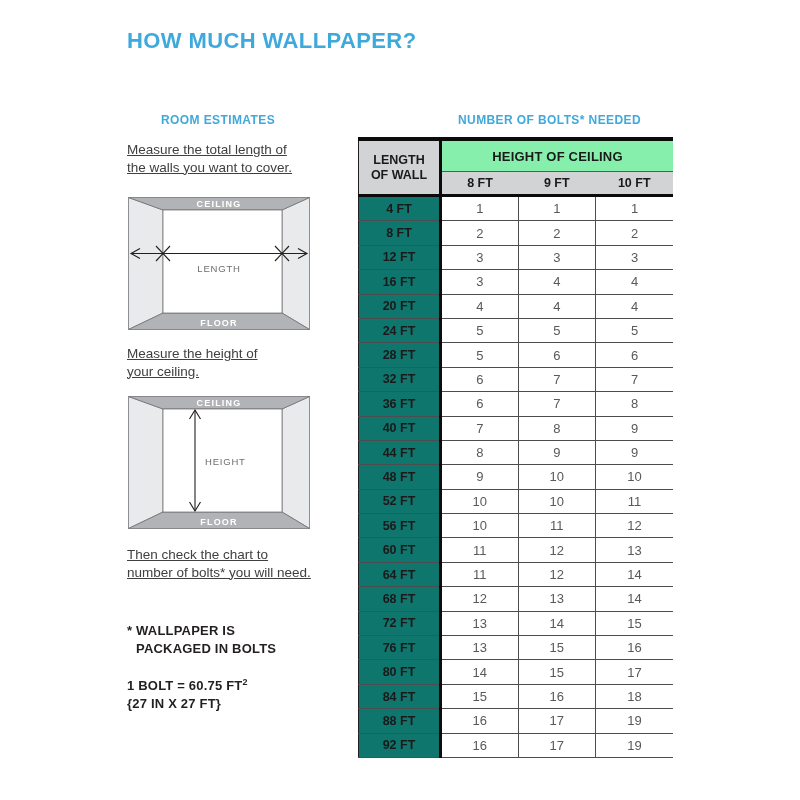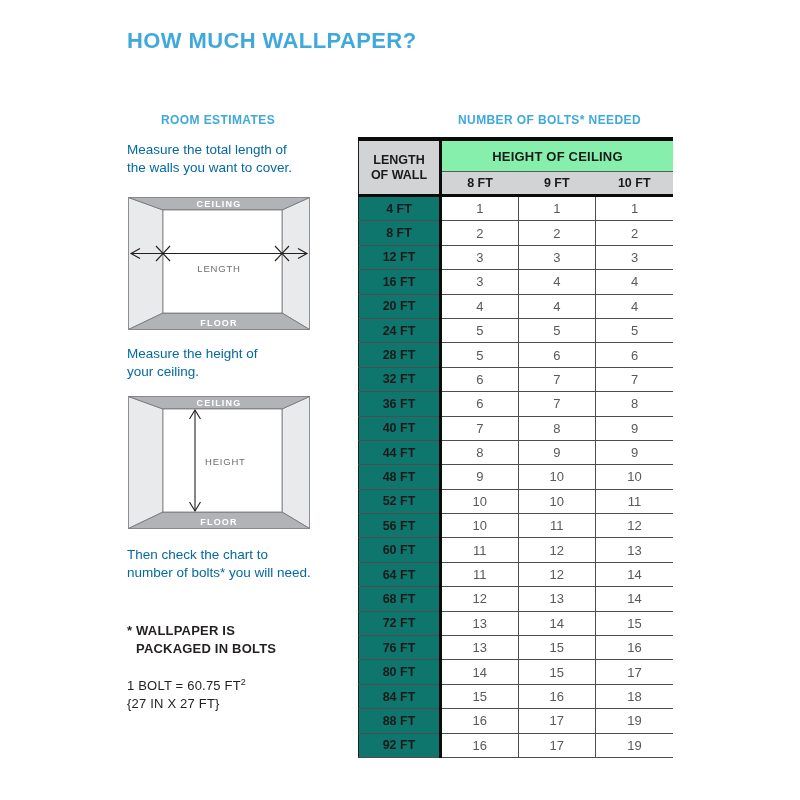--- a/index.html
+++ b/index.html
@@ -7,32 +7,32 @@
         font-family:"Liberation Sans","DejaVu Sans",sans-serif;}
 
   .abs{position:absolute;}
 
   #main-title{left:127px;top:28px;font-size:22px;font-weight:bold;color:#3FA9DC;letter-spacing:.4px;}
 
   .section-heading{font-size:12px;font-weight:bold;color:#3FA9DC;letter-spacing:.4px;padding-left:34px;}
   #room-estimates-heading{left:127px;top:113px;}
   #table-heading{left:358px;top:113px;width:315px;text-align:center;}
 
-  .step-text{font-size:13.5px;line-height:17.5px;color:#0369a1;}
+  .step-text{font-size:13.5px;line-height:17.5px;color:#404040;text-decoration:underline;}
   #step1{left:127px;top:141px;}
   #step2{left:127px;top:345px;}
   #step3{left:127px;top:546px;}
 
   .room-svg{display:block;}
   #diagram-length{left:127px;top:196px;}
   #diagram-height{left:127px;top:395px;}
 
   #footnote{left:127px;top:622px;font-size:13px;line-height:17.5px;font-weight:bold;color:#231F20;letter-spacing:.2px;}
   #footnote .indent{padding-left:9px;}
-  #bolt-info{left:127px;top:674px;font-size:13px;line-height:17.5px;font-weight:normal;color:#231F20;letter-spacing:.2px;}
+  #bolt-info{left:127px;top:674px;font-size:13px;line-height:17.5px;font-weight:bold;color:#231F20;letter-spacing:.2px;}
   #bolt-info sup{font-size:9px;}
 
   
   #bolt-table-wrap{left:358px;top:137px;}
   table.bolt{border-collapse:collapse;table-layout:fixed;width:315px;
              border-top:4px solid #0b0b0b;border-left:1px solid #231F20;
              border-bottom:1px solid #4d4d4f;}
   table.bolt thead{border-bottom:3px solid #0b0b0b;}
   table.bolt th,table.bolt td{padding:0;text-align:center;vertical-align:middle;}
   th.corner{width:80px;background:#D2D3D5;border-right:3px solid #0b0b0b;

